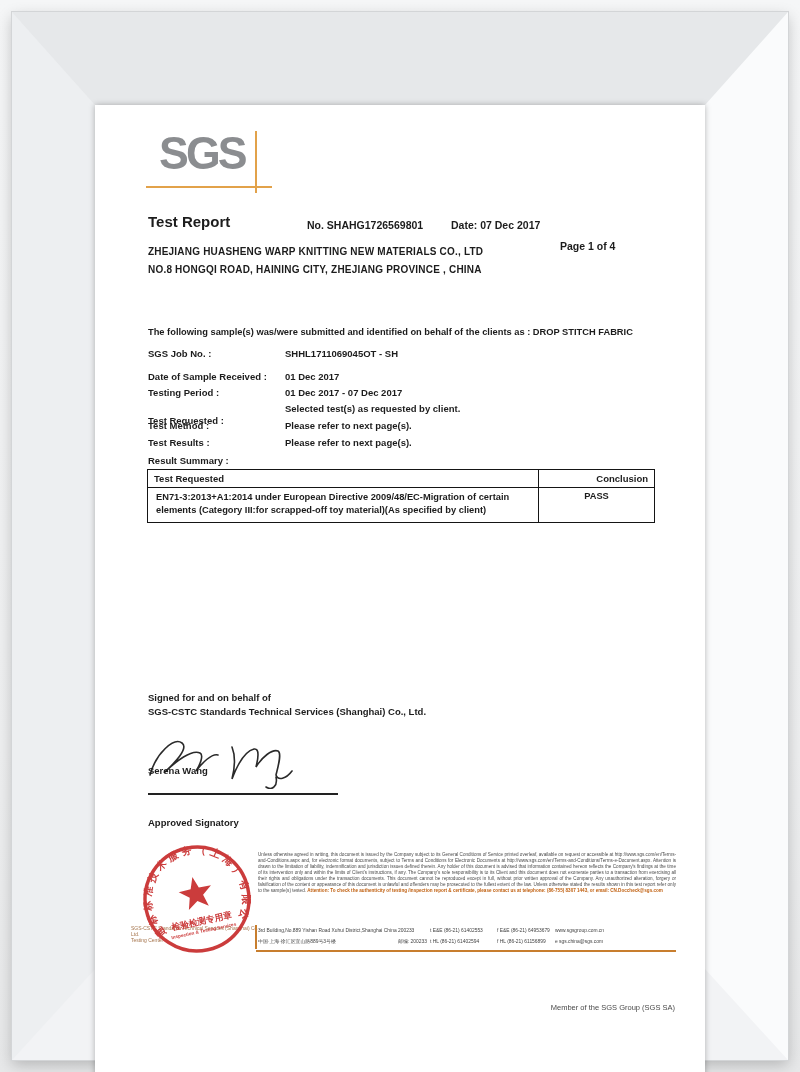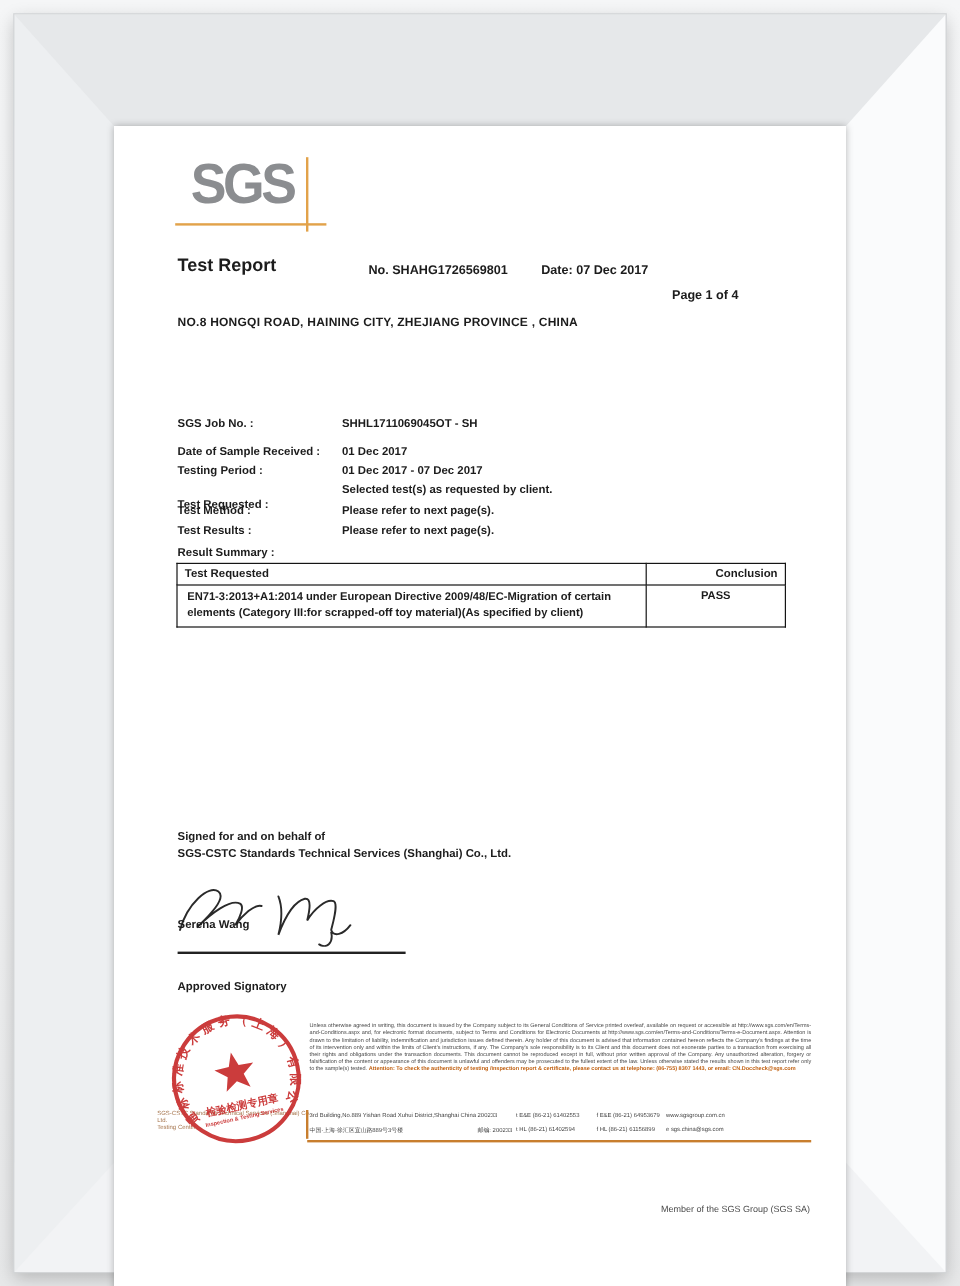--- a/index.html
+++ b/index.html
@@ -85,22 +85,24 @@
 
     <div class="abs sgs-logo">SGS</div>
     <div class="abs logo-vline"></div>
     <div class="abs logo-hline"></div>
 
     <div class="abs report-title">Test Report</div>
     <div class="abs hdr hdr-no">No. SHAHG1726569801</div>
     <div class="abs hdr hdr-date">Date: 07 Dec 2017</div>
     <div class="abs hdr hdr-page">Page 1 of 4</div>
 
+    <div class="abs client" style="top:141px;">ZHEJIANG HUASHENG WARP KNITTING NEW MATERIALS CO., LTD</div>
     <div class="abs client" style="top:159px;">NO.8 HONGQI ROAD, HAINING CITY, ZHEJIANG PROVINCE , CHINA</div>
 
+    <div class="abs sample-line">The following sample(s) was/were submitted and identified on behalf of the clients as : DROP STITCH FABRIC</div>
 
     <div class="frow">
       <span class="lab" style="top:243px;">SGS Job No. :</span>
       <span class="val" style="top:243px;">SHHL1711069045OT - SH</span>
     </div>
     <div class="frow">
       <span class="lab" style="top:266px;">Date of Sample Received :</span>
       <span class="val" style="top:266px;">01 Dec 2017</span>
     </div>
     <div class="frow">

